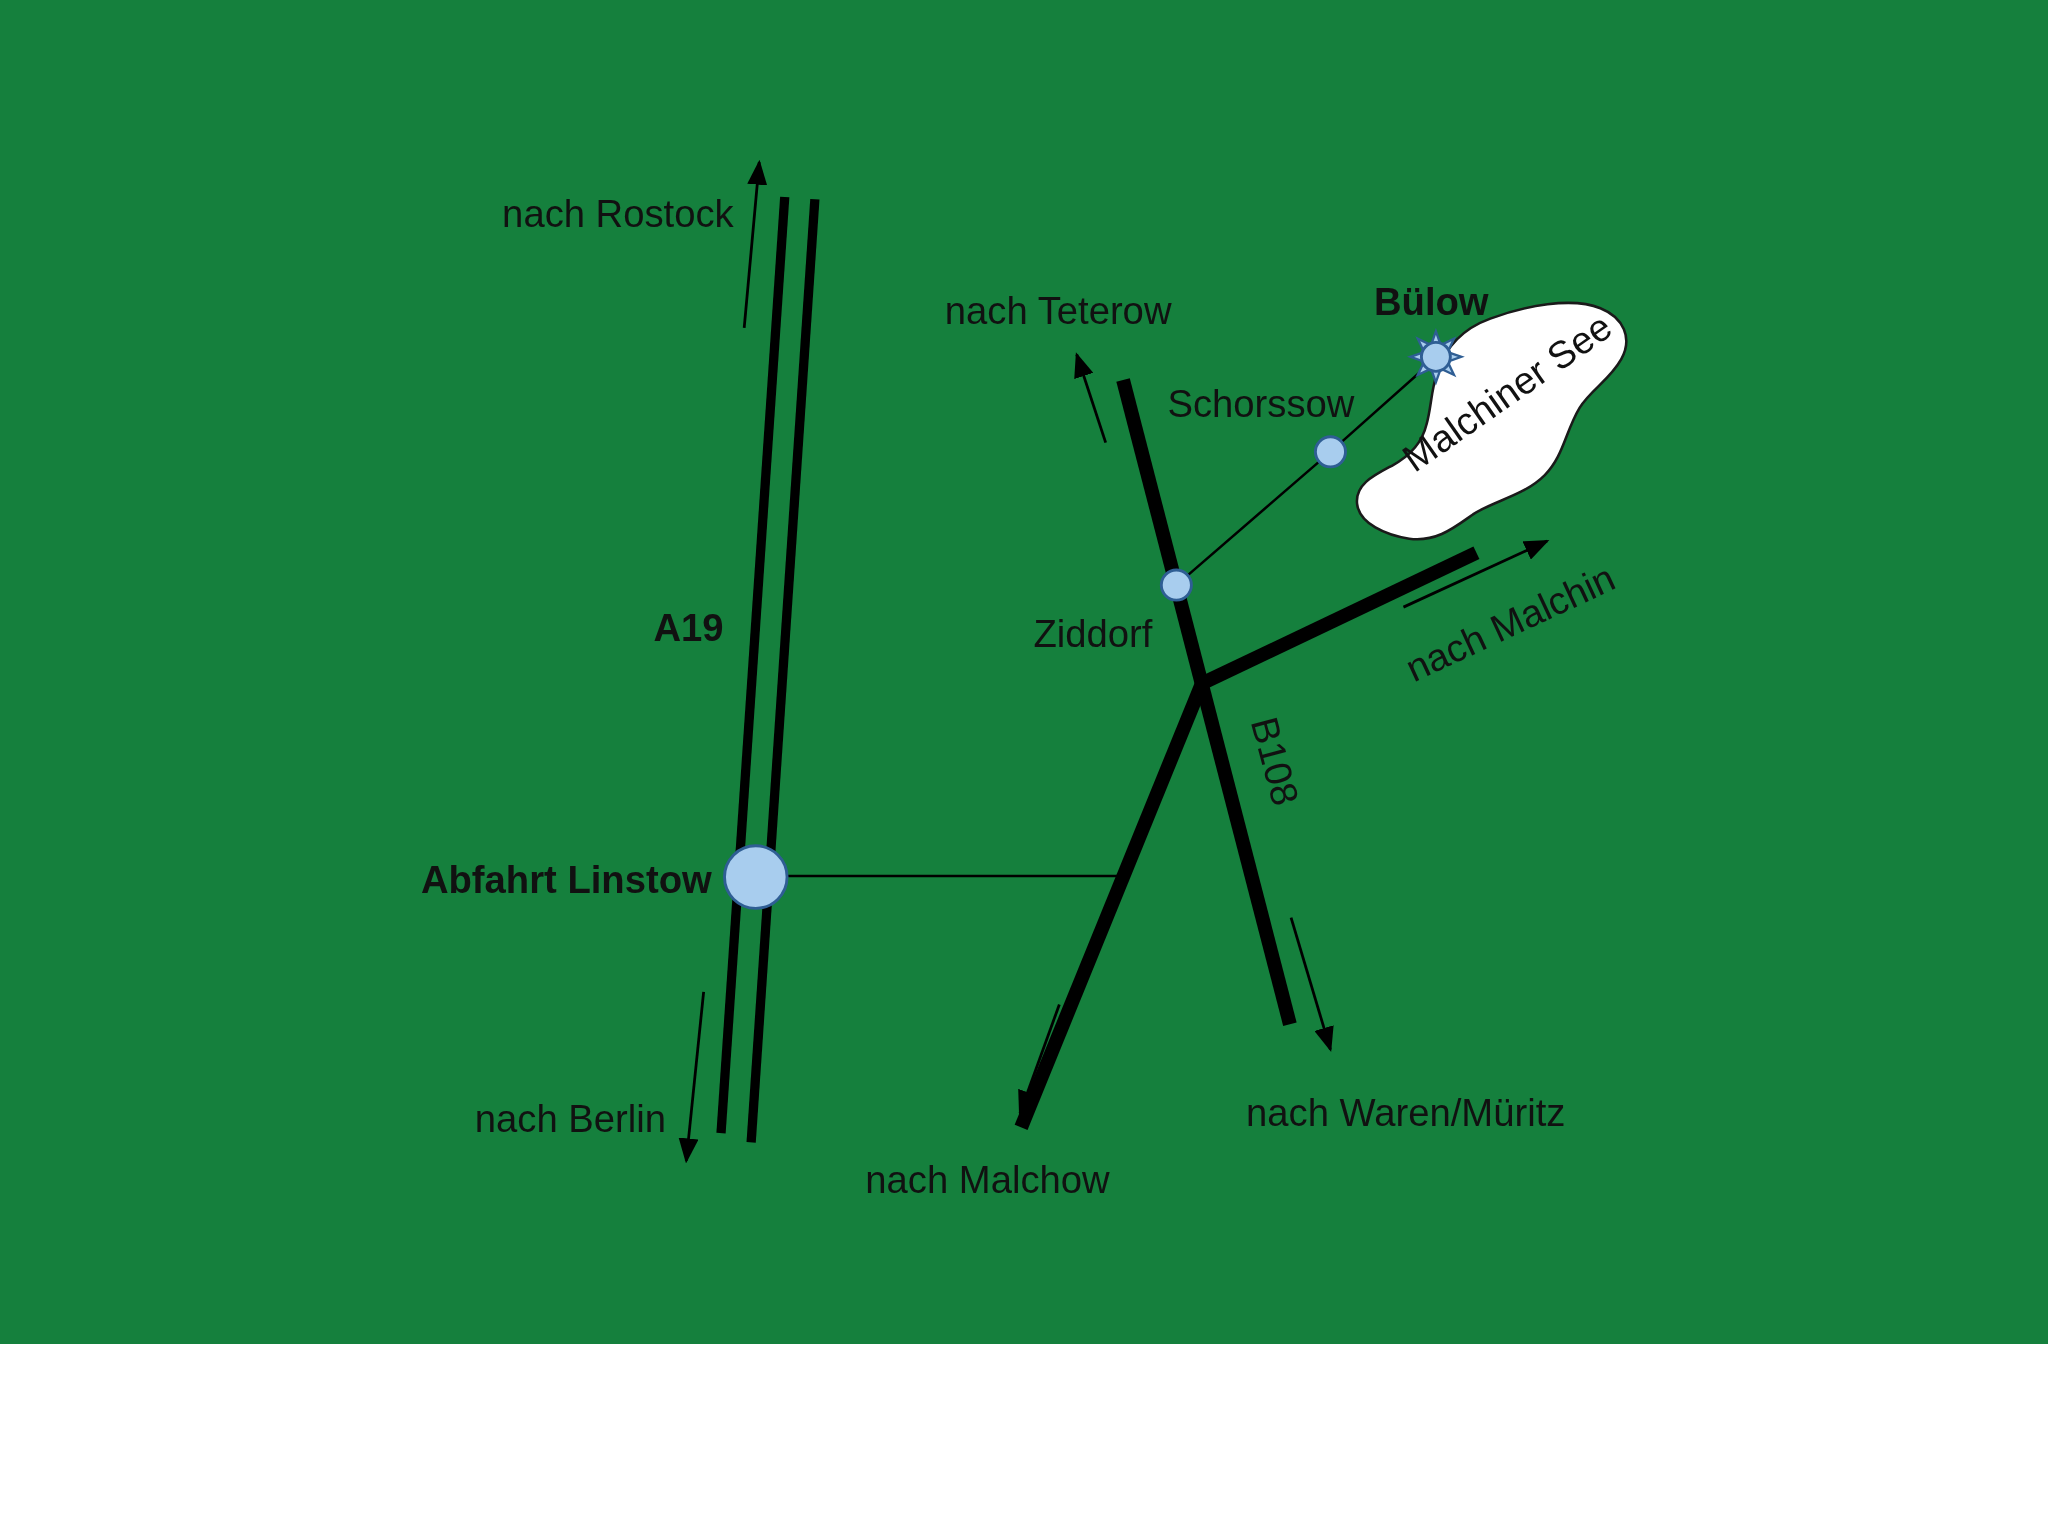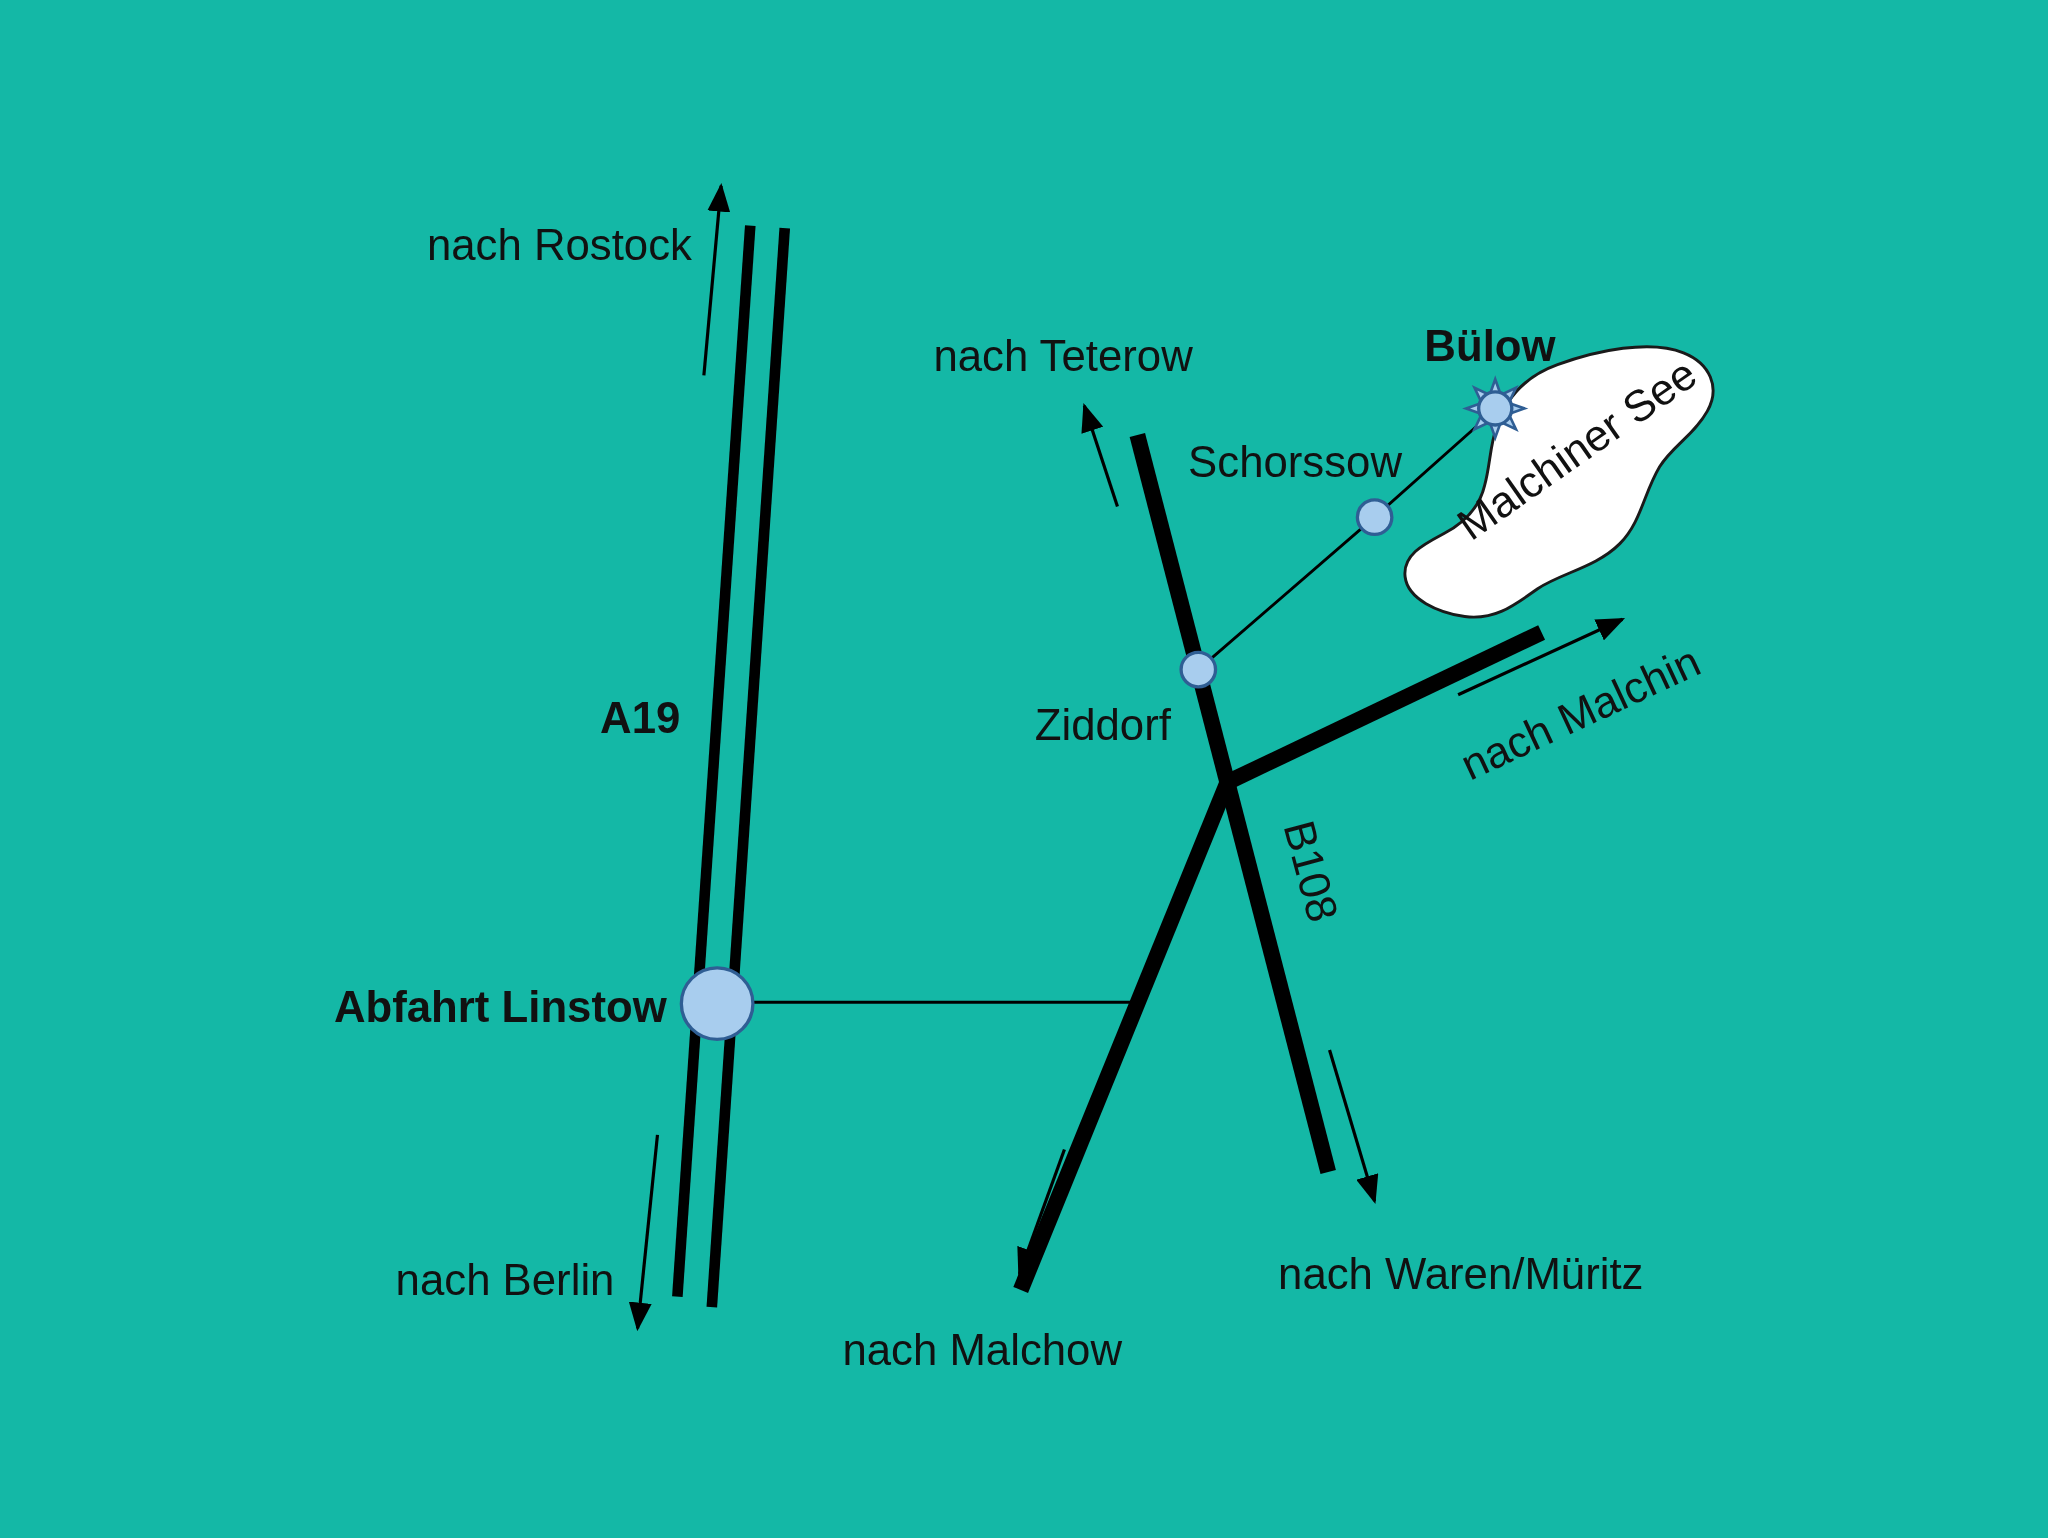--- a/index.html
+++ b/index.html
@@ -1,19 +1,19 @@
 <!DOCTYPE html>
 <html><head>
 <meta charset="utf-8">
 <style>
   html, body { margin: 0; padding: 0; background: #ffffff; }
   .canvas {
     width: 2048px;
-    height: 1538px;
-    background: #14b8a6;
+    height: 1344px;
+    background: #15803d;
     overflow: hidden;
   }
   svg { display: block; width: 100%; height: 100%; }
   .lbl {
     font-family: "Liberation Sans", sans-serif;
     fill: #111111;
     font-size: 33px;
   }
   .lbl-bold { font-weight: bold; }
   .road { stroke: #000000; fill: none; }

